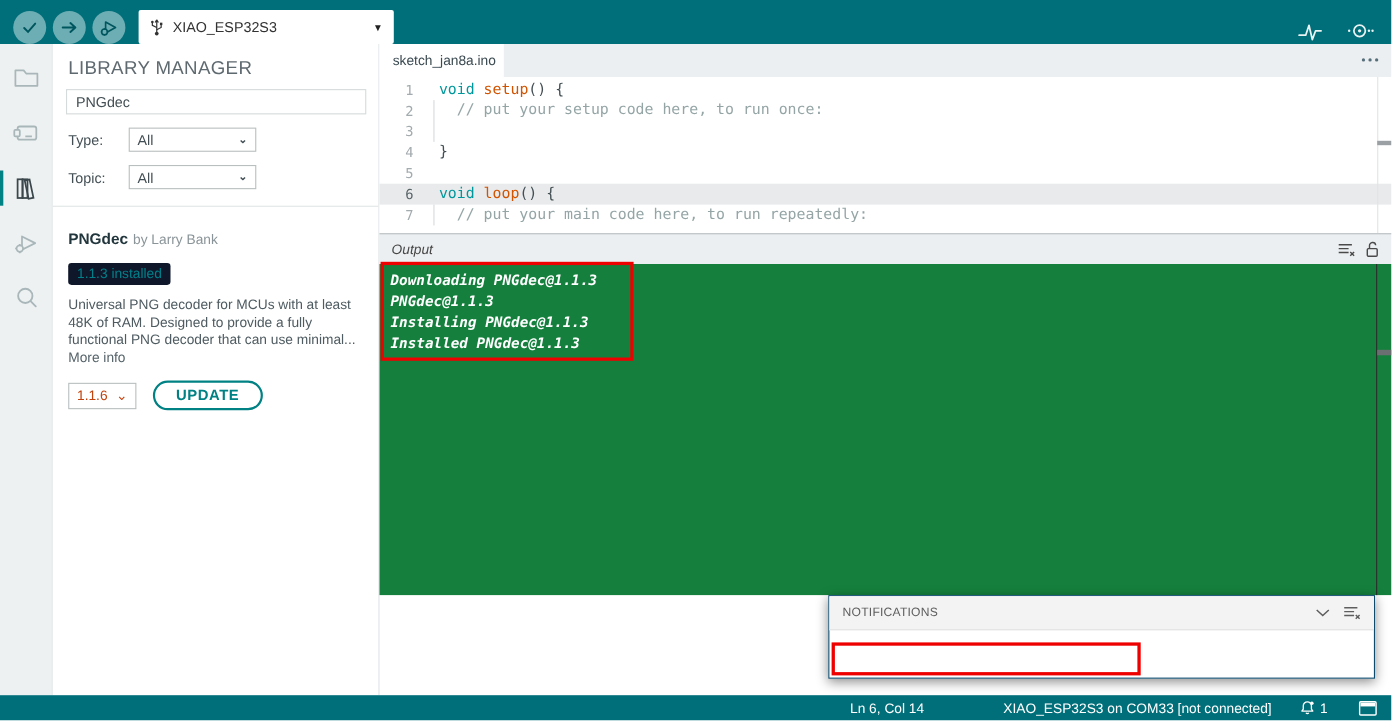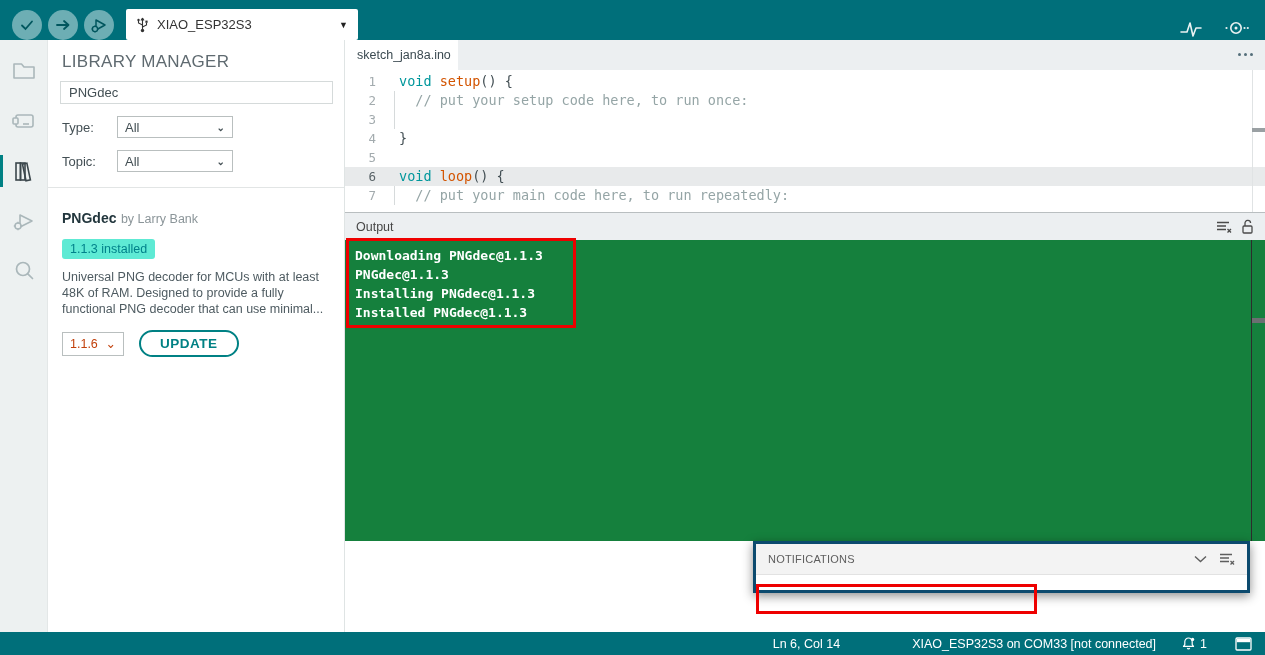--- a/index.html
+++ b/index.html
@@ -38,21 +38,21 @@
   .filter-row { display:flex; align-items:center; margin:12px 0 0 14px; }
   .filter-row .flabel { width:55px; font-size:13px; color:#434f54; }
   .fselect { width:116px; height:22px; border:1px solid #b9bfbf; background:#fff;
     display:flex; align-items:center; justify-content:space-between;
     padding:0 7px; font-size:13px; color:#434f54; cursor:pointer; }
   .fselect .chev { font-size:10px; color:#434f54; font-weight:bold; }
   .lm-divider { border-top:1px solid #e2e5e5; margin-top:15px; }
   .lib-card { padding:21px 14px 0 14px; }
   .lib-name { font-size:14px; font-weight:bold; color:#22363d; }
   .lib-author { font-size:12.5px; color:#8b9599; }
-  .badge { display:inline-block; margin-top:12px; background:#5eead4; color:#00818a;
+  .badge { display:inline-block; margin-top:12px; background:#0f172a; color:#00818a;
     font-size:12.5px; padding:3px 8px; border-radius:3px; }
   .desc { margin-top:10px; width:274px; font-size:12.5px; color:#4e5b61; line-height:16px; }
   .more-info { font-size:12.5px; color:#56646a; cursor:pointer; line-height:16px; }
   .card-actions { display:flex; align-items:center; margin-top:13px; gap:15px; }
   .ver-select { width:62px; height:24px; border:1px solid #b9bfbf; background:#fff;
     display:flex; align-items:center; justify-content:space-between; padding:0 7px;
     font-size:12.5px; color:#c2410c; cursor:pointer; }
   .update-btn { height:27px; border:2px solid #008184; border-radius:14px; background:#fff;
     color:#008184; font-weight:bold; font-size:13.5px; letter-spacing:.5px;
     padding:0 19px; cursor:pointer; font-family:"Liberation Sans",sans-serif; }
@@ -71,34 +71,34 @@
   .ln { width:46px; text-align:right; padding-right:15px; color:#a3abae; font-size:12.5px; flex:none; }
   .current .ln { color:#5a6468; }
   .lt { position:relative; margin-left:8px; white-space:pre; color:#434f54; }
   .lt.guide::before { content:''; position:absolute; left:-5px; top:0; height:19px;
     width:1px; background:#d6dadb; }
   .kw { color:#00979c; } .fn { color:#d35400; } .cm { color:#95a5a6; } .pl { color:#434f54; }
   .ed-vline { position:absolute; right:12px; top:30px; height:142px; width:1px; background:#e0e3e4; }
   .ed-thumb { position:absolute; right:0; top:88px; width:13px; height:4px; background:#9aa0a3; }
 
   
-  .output { position:absolute; left:345px; top:212px; width:920px; height:420px; }
+  .output { position:absolute; left:345px; top:212px; width:920px; height:420px;font-style:italic; }
   .output-header { height:28px; background:#eceff1; border-top:1px solid #b9bec0;
     display:flex; align-items:center; padding:0 11px; }
   .output-title { font-size:12.5px; color:#474747; }
   .oh-icons { margin-left:auto; display:flex; gap:9px; align-items:center; }
   .console { position:relative; height:301px; background:#15803d; padding:6px 0 12px 10px;
     font-family:"DejaVu Sans Mono","Liberation Mono",monospace; font-size:13px;
     font-weight:bold; color:#fff; line-height:19px; }
   .console-vline { position:absolute; right:13px; top:0; bottom:0; width:1px; background:#2c2c2c; }
   .console-thumb { position:absolute; right:0; top:78px; width:13px; height:5px; background:#6b6f71; }
 
   
-  .notifications { position:absolute; left:753px; top:541px; width:497px; height:52px;
-    background:#fff; border:3px solid #0c4a6e; box-shadow:0 3px 10px rgba(0,0,0,.45); }
+  .notifications { position:absolute; left:753px; top:541px; width:497px; height:76px;
+    background:#fff; border:1px solid #0c4a6e; box-shadow:0 3px 10px rgba(0,0,0,.45); }
   .notif-header { height:31px; background:#f3f3f3; border-bottom:1px solid #e2e2e2;
     display:flex; align-items:center; padding:0 12px; }
   .notif-title { font-size:11px; color:#5e5e5e; letter-spacing:.2px; }
   .nh-icons { margin-left:auto; display:flex; gap:12px; align-items:center; }
   .notif-body { height:43px; display:flex; align-items:center; padding:0 12px; position:relative; }
   .notif-msg { margin-left:8px; font-size:13px; color:#3b3b3b; }
   .notif-close { position:absolute; right:14px; top:11px; font-size:15px; color:#5c5c5c; cursor:pointer; }
 
   
   .red-box { position:absolute; border:3px solid #ee0000; pointer-events:none; }
@@ -241,20 +241,21 @@
       </div>
     </div>
     <div class="lm-divider"></div>
     <div class="lib-card">
       <div>
         <span class="lib-name">PNGdec</span>
         <span class="lib-author">by Larry Bank</span>
       </div>
       <span class="badge">1.1.3 installed</span>
       <div class="desc">Universal PNG decoder for MCUs with at least 48K of RAM. Designed to provide a fully functional PNG decoder that can use minimal...</div>
+      <div class="more-info">More info</div>
       <div class="card-actions">
         <div class="ver-select">
           <span>1.1.6</span>
           <span class="chev">⌄</span>
         </div>
         <button class="update-btn">UPDATE</button>
       </div>
     </div>
   </aside>
 

